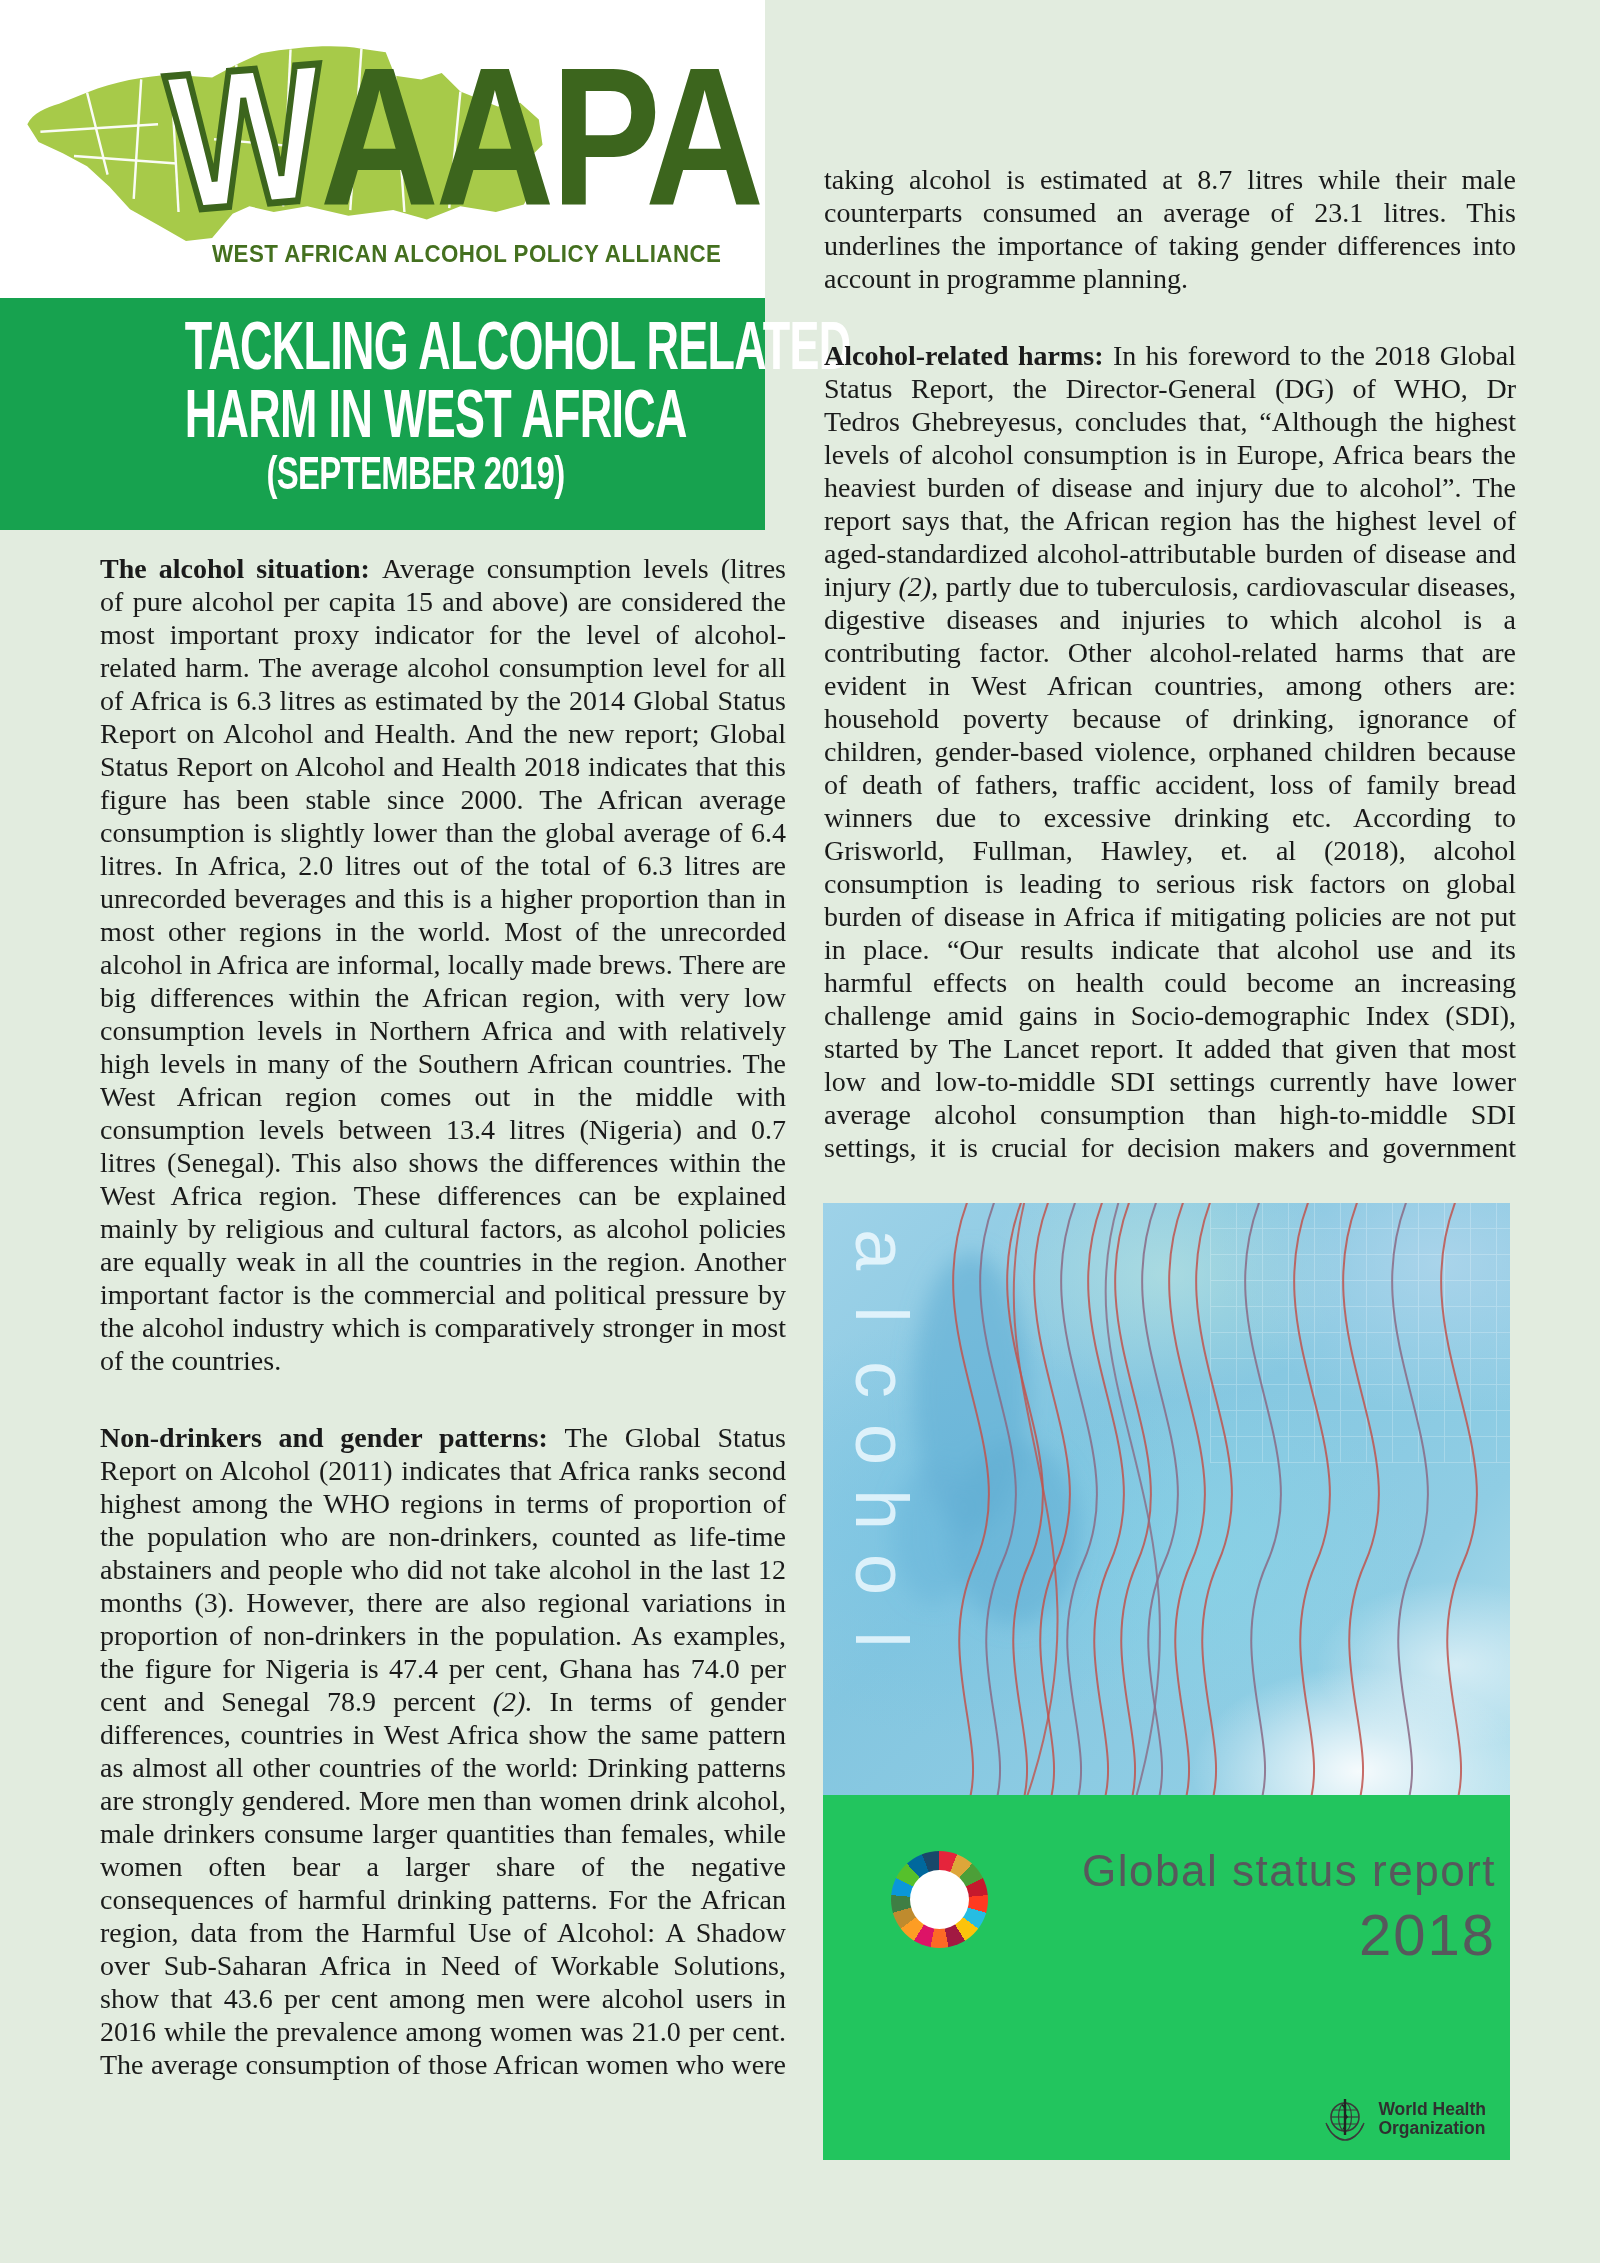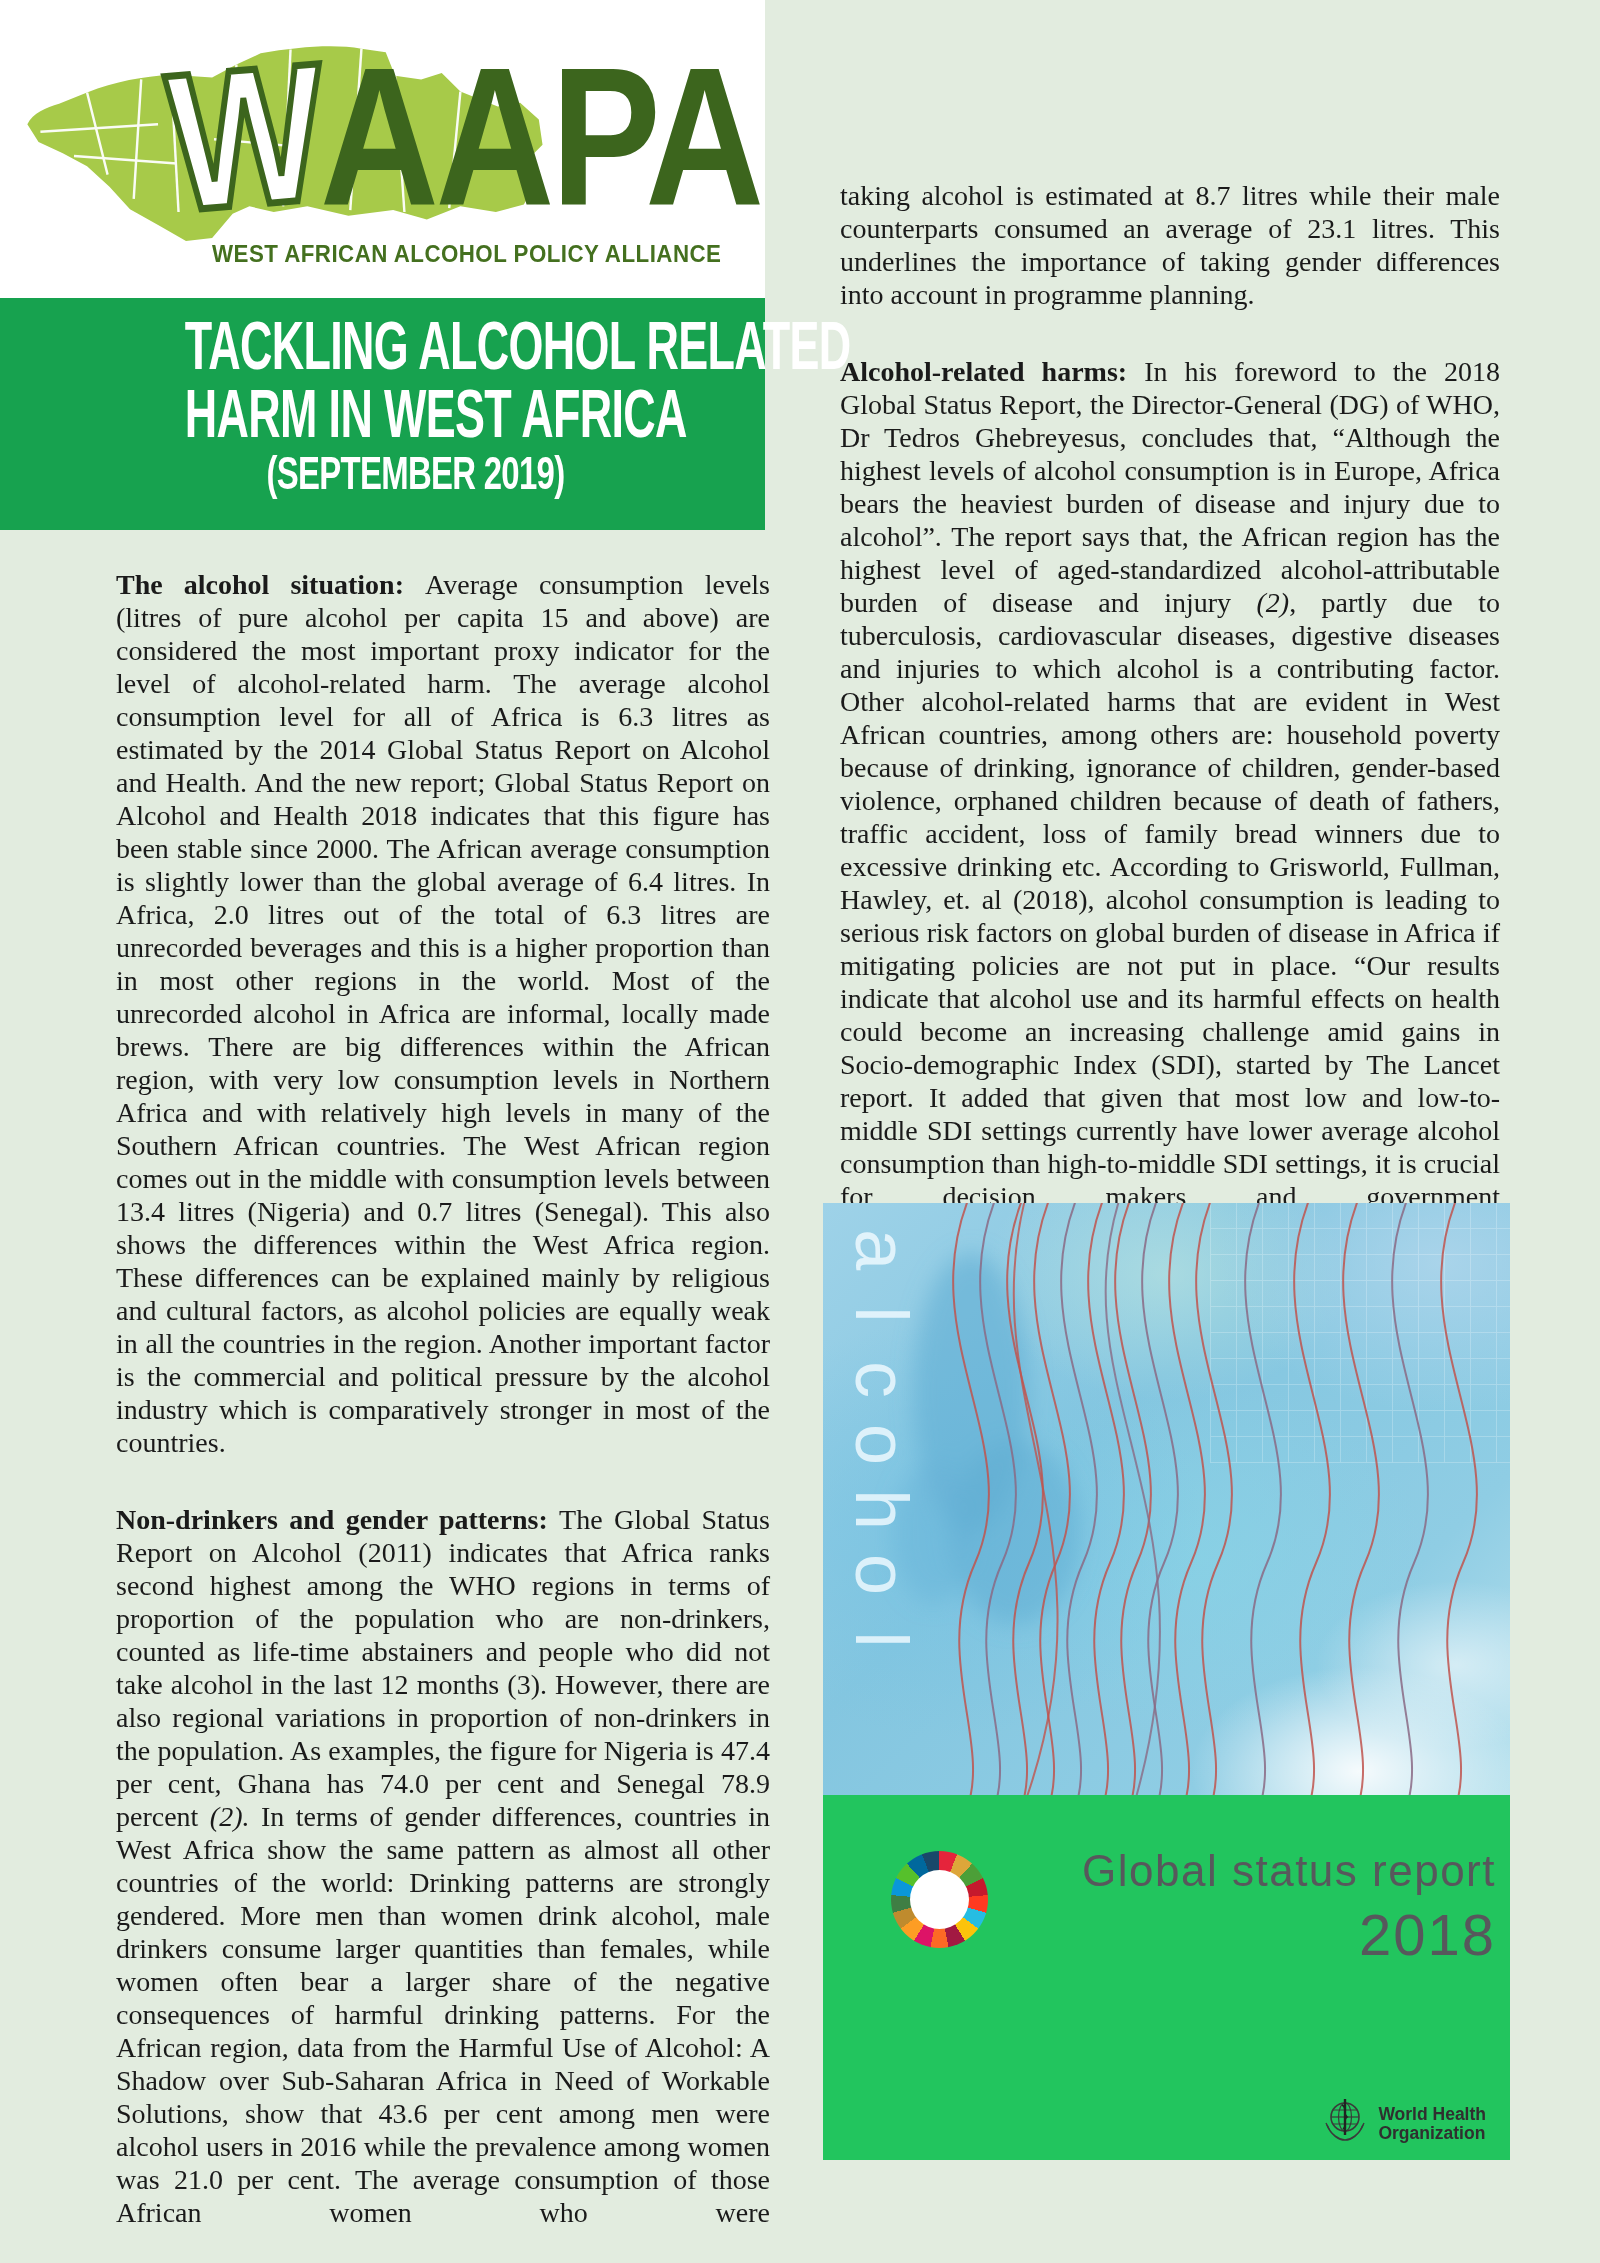--- a/index.html
+++ b/index.html
@@ -26,21 +26,21 @@
              transform:scaleX(.66);transform-origin:center;white-space:nowrap;}
   .banner-l2{font-size:68px;line-height:66px;letter-spacing:-1px;
              transform:scaleX(.66);transform-origin:center;white-space:nowrap;}
   .banner-l3{font-size:47px;line-height:54px;letter-spacing:-1px;
              transform:scaleX(.7);transform-origin:center;white-space:nowrap;}
 
   
   .col{position:absolute;color:#1a1a1a;font-size:28px;line-height:33px;text-align:justify;}
   .col-left{left:100px;top:552px;width:686px;}
   .col-right{left:824px;top:163px;width:692px;}
-  .para{margin:16px;}
+  .para{margin:0;}
   .para + .para{margin-top:44px;}
   .para.cont{text-align-last:justify;}
   .para .b{font-weight:700;}
   .para .i{font-style:italic;}
 
   
   .cover{position:absolute;left:823px;top:1203px;width:687px;height:957px;background:#ffffff;}
   .cover-blue{position:absolute;left:0;top:0;width:687px;height:592px;overflow:hidden;
      background:
        radial-gradient(ellipse 240px 150px at 78% 96%, rgba(255,255,255,.9), rgba(255,255,255,0) 70%),
@@ -59,21 +59,21 @@
   .vword span{display:block;width:72px;height:65px;line-height:65px;text-align:center;
       transform:rotate(90deg);font-family:"Liberation Sans",sans-serif;font-weight:400;
       font-size:74px;color:rgba(240,250,255,.82);}
   .cover-white{position:absolute;left:0;top:592px;width:687px;height:365px;background:#22c55e;}
   .sdg-wheel{position:absolute;left:68px;top:56px;width:97px;height:97px;border-radius:50%;}
   .sdg-hole{position:absolute;left:19px;top:19px;width:59px;height:59px;border-radius:50%;background:#ffffff;}
   .cover-titles{position:absolute;right:14px;top:50px;text-align:right;
       font-family:"Liberation Sans",sans-serif;color:#57585c;}
   .cover-t1,.cover-t2{font-size:44px;line-height:52px;font-weight:400;letter-spacing:1.5px;}
   .cover-year{font-size:58px;line-height:62px;margin-top:7px;letter-spacing:2px;}
-  .who{position:absolute;right:24px;top:300px;display:flex;align-items:flex-end;gap:9px;}
+  .who{position:absolute;right:24px;top:300px;display:flex;align-items:center;gap:9px;}
   .who-text{font-family:"Liberation Sans",sans-serif;font-weight:700;font-size:17.5px;
             line-height:19px;color:#2f2f2f;}
 </style>
 </head>
 <body>
 
 <div class="page">
 
   <div class="logo-box">
     <svg class="map-svg" viewBox="0 0 600 230">

